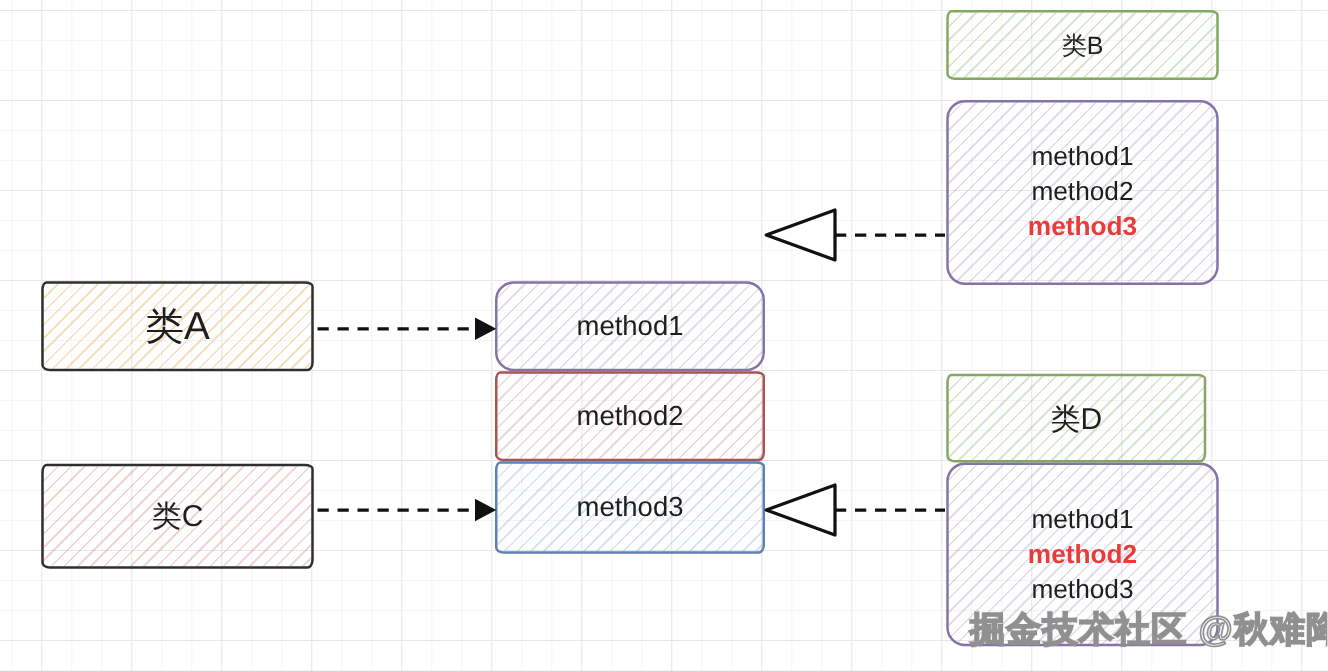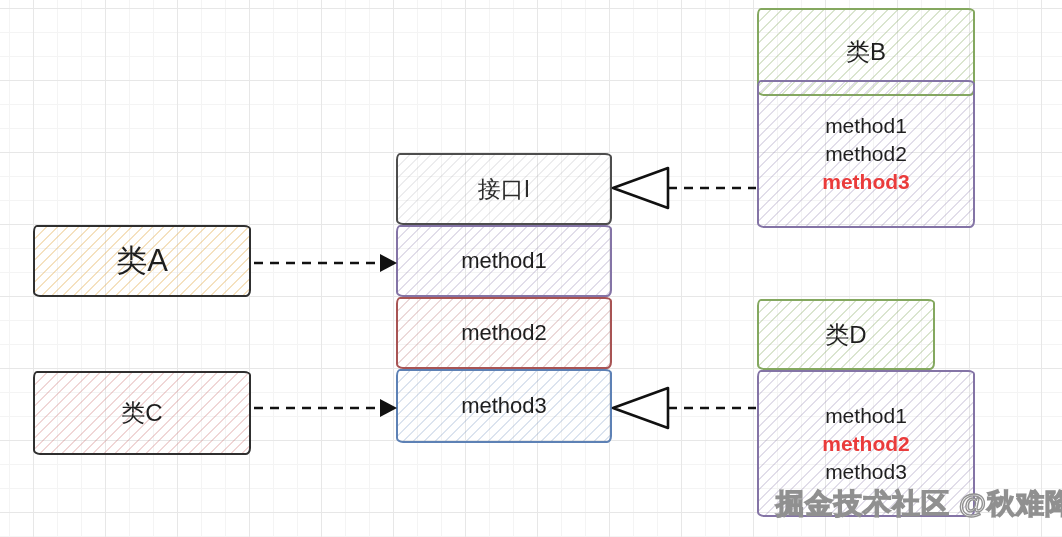--- a/index.html
+++ b/index.html
@@ -28,39 +28,39 @@
     justify-content: center;
     color: #1e1e1e;
     border-radius: 4px 7px 5px 7px / 7px 4px 7px 5px;
   }
   .box .lbl { text-align: center; }
 
   
   .h-yellow { background-image: repeating-linear-gradient(135deg, rgba(228,176,86,0.38) 0 1.4px, transparent 1.4px 7.5px); }
   .h-pink   { background-image: repeating-linear-gradient(135deg, rgba(205,120,120,0.30) 0 1.4px, transparent 1.4px 7.5px); }
   .h-green  { background-image: repeating-linear-gradient(135deg, rgba(132,168,95,0.30) 0 1.4px, transparent 1.4px 7.5px); }
-  .h-purple { background-image: repeating-linear-gradient(135deg, rgba(132,116,166,0.24) 0 1.4px, transparent 1.4px 7.5px); }
+  .h-purple { background-image: repeating-linear-gradient(135deg, rgba(132,116,166,0.24) 0 1.4px, transparent 1.4px 7.5px); border-radius: 15px; }
   .h-gray   { background-image: repeating-linear-gradient(135deg, rgba(125,125,135,0.14) 0 1.4px, transparent 1.4px 7.5px); }
   .h-red    { background-image: repeating-linear-gradient(135deg, rgba(168,84,84,0.22) 0 1.4px, transparent 1.4px 7.5px); }
   .h-blue   { background-image: repeating-linear-gradient(135deg, rgba(93,129,181,0.22) 0 1.4px, transparent 1.4px 7.5px); }
 
   
   .class-a { left: 33px; top: 225px; width: 218px; height: 72px; border: 2.5px solid #2f2f2f; font-size: 31px; }
   .class-c { left: 33px; top: 371px; width: 218px; height: 84px; border: 2.5px solid #2f2f2f; font-size: 24px; }
 
   
   .iface   { left: 396px; top: 153px; width: 216px; height: 72px; border: 2.5px solid #4d4d4d; font-size: 23px; color: #2b2b2b; }
   .m1-cell { left: 396px; top: 225px; width: 216px; height: 72px; border: 2.2px solid #8474a6; font-size: 22px; }
   .m2-cell { left: 396px; top: 297px; width: 216px; height: 72px; border: 2.2px solid #a85454; font-size: 22px; }
   .m3-cell { left: 396px; top: 369px; width: 216px; height: 74px; border: 2.2px solid #5d81b5; font-size: 22px; }
 
   
-  .class-b-hd { left: 757px; top: 8px;   width: 218px; height: 88px;  border: 2.5px solid #84a85f; font-size: 24px; }
+  .class-b-hd { left: 757px; top: 8px;   width: 218px; height: 56px;  border: 2.5px solid #84a85f; font-size: 20px; }
   .class-b-bd { left: 757px; top: 80px;  width: 218px; height: 148px; border: 2.2px solid #8474a6; flex-direction: column; }
-  .class-d-hd { left: 757px; top: 299px; width: 178px; height: 71px;  border: 2.5px solid #84a85f; font-size: 24px; }
+  .class-d-hd { left: 757px; top: 299px; width: 208px; height: 71px;  border: 2.5px solid #84a85f; font-size: 24px; }
   .class-d-bd { left: 757px; top: 370px; width: 218px; height: 147px; border: 2.2px solid #8474a6; flex-direction: column; }
 
   .mline { font-size: 21px; line-height: 28px; color: #1e1e1e; text-align: center; }
   .mline.hl { color: #ea3b3b; font-weight: 700; }
 
   .overlay { position: absolute; left: 0; top: 0; width: 1062px; height: 537px; z-index: 5; pointer-events: none; }
 
   .watermark {
     position: absolute;
     left: 776px; top: 485px;
@@ -79,23 +79,20 @@
 
 <div class="canvas">
 
   <div class="box class-a h-yellow">
     <span class="lbl">类A</span>
   </div>
   <div class="box class-c h-pink">
     <span class="lbl">类C</span>
   </div>
 
-  <div class="box iface h-gray">
-    <span class="lbl">接口I</span>
-  </div>
   <div class="box m1-cell h-purple">
     <span class="lbl">method1</span>
   </div>
   <div class="box m2-cell h-red">
     <span class="lbl">method2</span>
   </div>
   <div class="box m3-cell h-blue">
     <span class="lbl">method3</span>
   </div>
 

